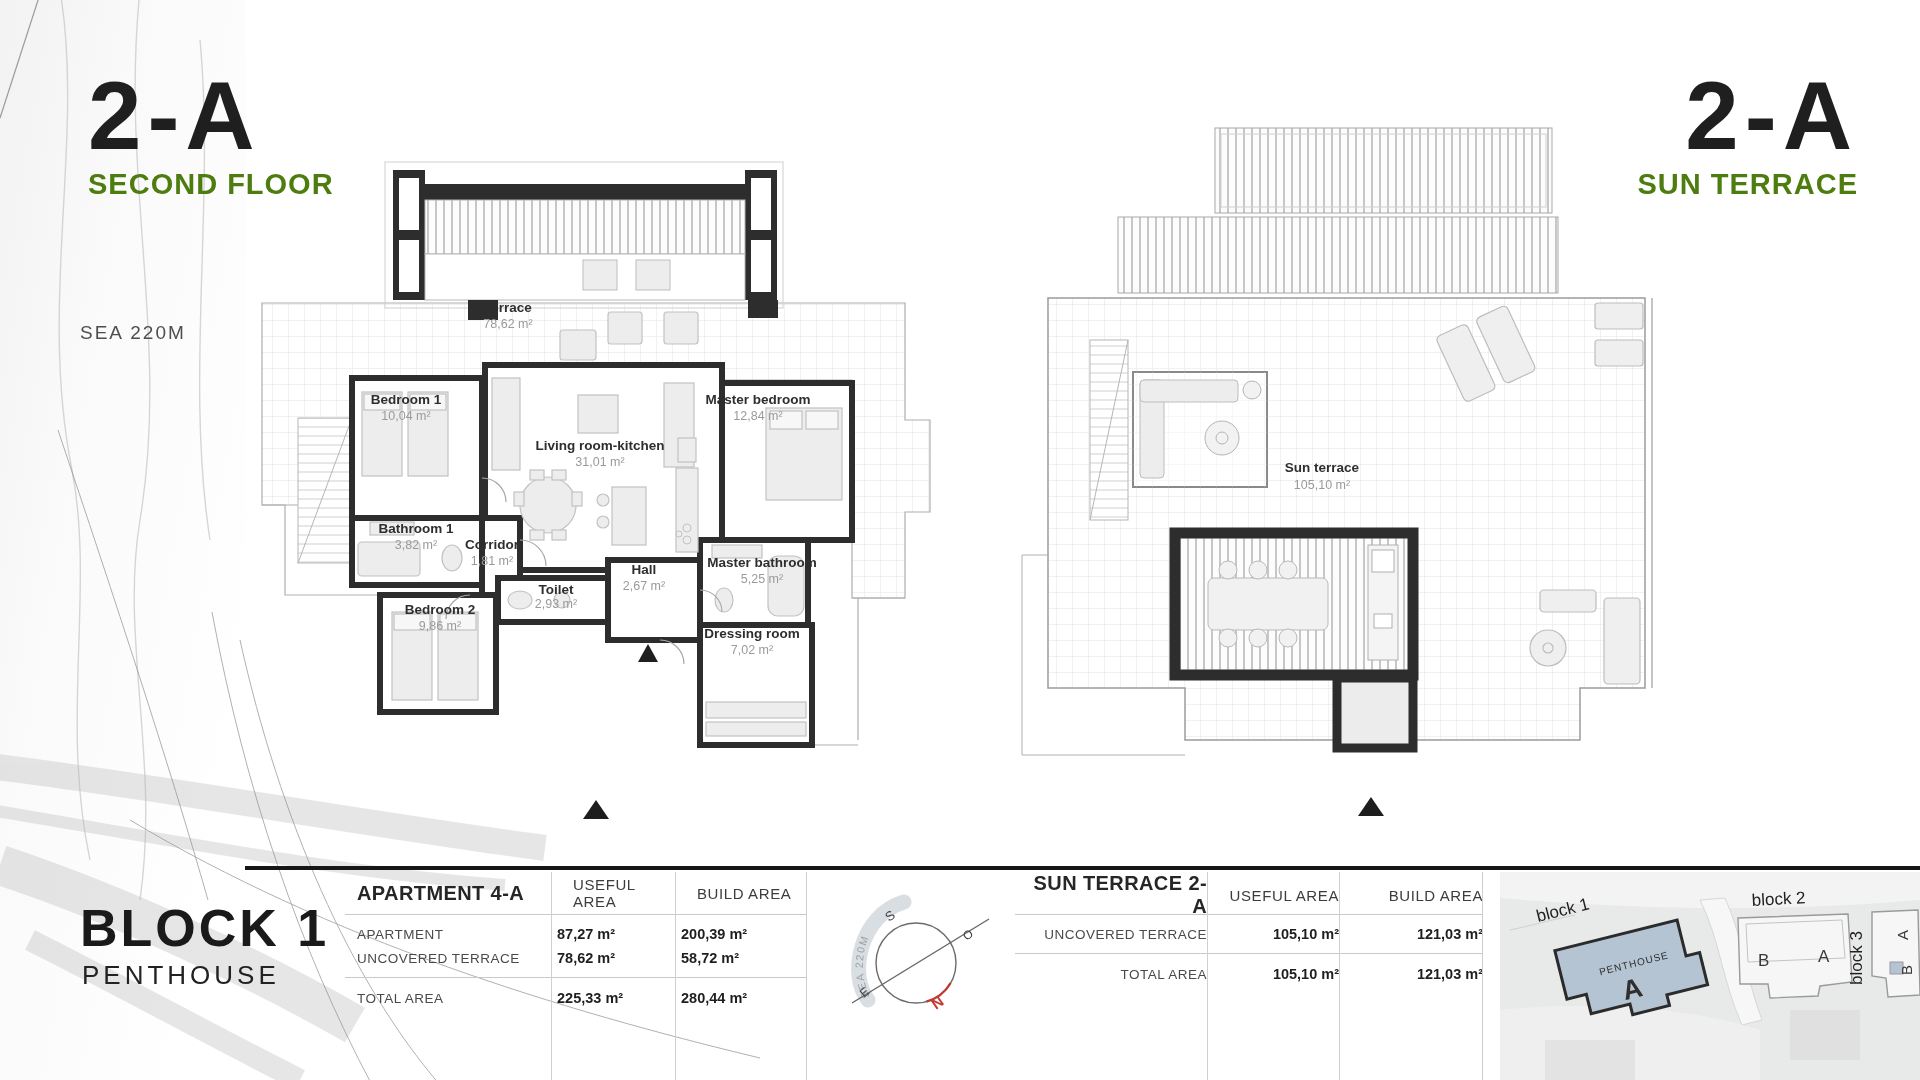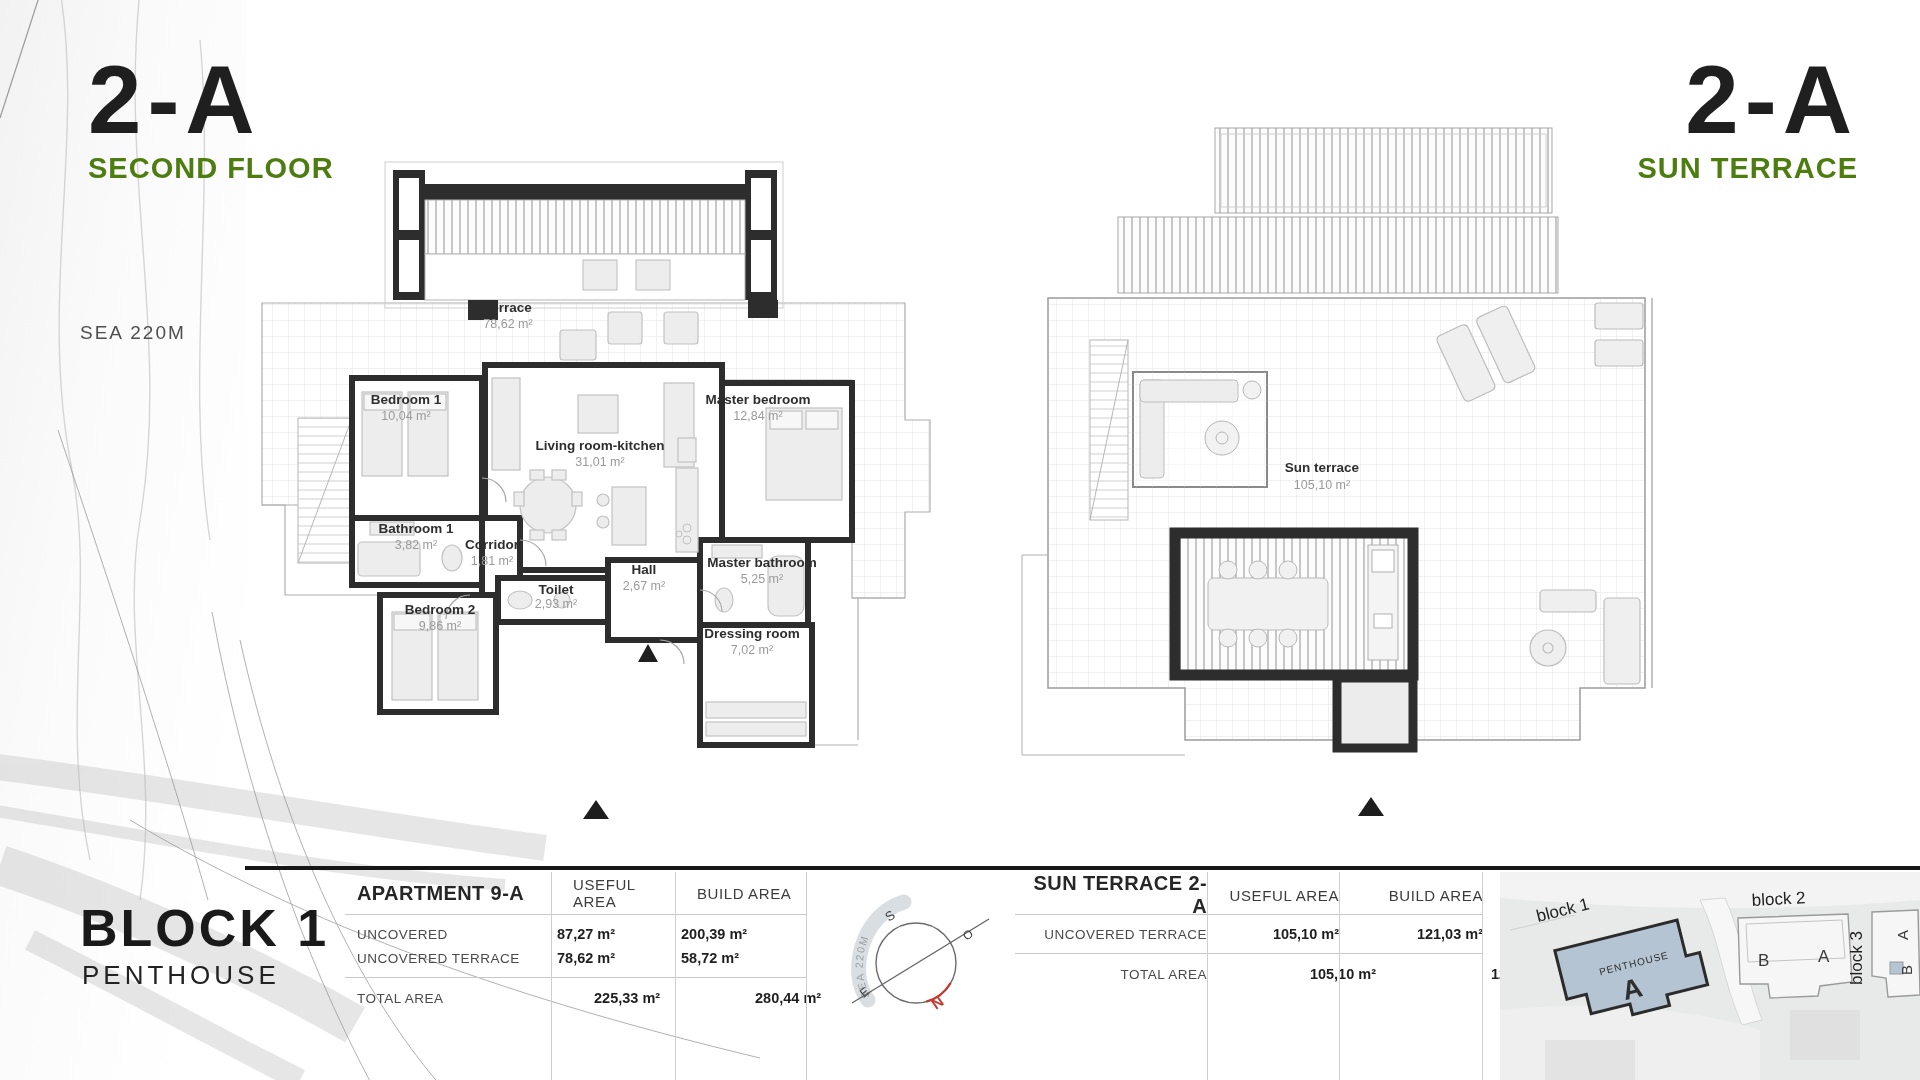--- a/index.html
+++ b/index.html
@@ -7,21 +7,21 @@
     font-family:"Liberation Sans", sans-serif; }
   .page { position:relative; width:1920px; height:1080px; background:#ffffff; overflow:hidden; }
   .abs { position:absolute; }
 
   
   .marble { left:0; top:0; width:246px; height:1080px;
     background:linear-gradient(100deg,#f2f2f2 0%,#fafafa 35%,#ffffff 85%); }
   svg.decor { left:0; top:0; width:1920px; height:1080px; pointer-events:none; }
 
   
-  .title-block { top:52px; }
+  .title-block { top:68px; }
   .title-left  { left:88px; text-align:left; }
   .title-right { right:62px; text-align:right; }
   .title-code { font-size:96px; font-weight:800; letter-spacing:6px; color:#1f1f1f; line-height:1.0; }
   .title-sub  { font-size:29px; font-weight:600; letter-spacing:1px; color:#4d7c0f; margin-top:4px; }
   .sea-label { left:80px; top:322px; font-size:19px; letter-spacing:2px; color:#4e4e4e; font-weight:400; }
 
   
   .plan { overflow:visible; }
   text.room-name { font-size:13.5px; font-weight:700; fill:#2e2e2e; text-anchor:middle; }
   text.room-area { font-size:12.5px; font-weight:400; fill:#9a9a9a; text-anchor:middle; }
@@ -41,21 +41,21 @@
   .tbl-head { display:grid; align-items:center; height:42px; }
   .t1 .tbl-head, .t1 .tbl-row { grid-template-columns:206px 124px 132px; display:grid; }
   .t2 .tbl-head, .t2 .tbl-row { grid-template-columns:192px 132px 144px; display:grid;text-align:right; }
   .tbl-title { font-size:20px; font-weight:800; color:#262626; padding-left:12px; letter-spacing:.4px; }
   .tbl-col   { font-size:15px; font-weight:400; color:#3c3c3c; letter-spacing:.6px; padding-left:14px;margin-left:8px; }
   .tbl-sep { height:1px; background:#c9c9c9; width:100%; }
   .tbl-row { align-items:center; height:24px; }
   .tbl-rows { padding:7px 0; }
   .tbl-label { font-size:13.5px; color:#4a4a4a; letter-spacing:.5px; padding-left:12px; }
   .tbl-val   { font-size:14.5px; font-weight:700; color:#1e1e1e; padding-left:6px; }
-  .tbl-total { padding:12px 0;gap:37px; }
+  .tbl-total { padding:12px 0; }
   .vdiv { position:absolute; top:0; width:1px; height:208px; background:#cfcfcf; }
 
   .compass-svg { left:828px; top:885px; width:184px; height:184px; overflow:visible; }
   .site-svg { left:1500px; top:872px; width:420px; height:208px; }
 </style>
 </head>
 <body>
 
 <div class="page">
 
@@ -298,28 +298,28 @@
 
   <div class="abs panel-line"></div>
   <div class="abs block-title">BLOCK 1</div>
   <div class="abs block-sub">PENTHOUSE</div>
 
   <div class="abs area-table t1">
     <div class="vdiv" style="left:206px"></div>
     <div class="vdiv" style="left:330px"></div>
     <div class="vdiv" style="left:461px"></div>
     <div class="tbl-head">
-      <div class="tbl-title">APARTMENT 9-A</div>
+      <div class="tbl-title">APARTMENT 4-A</div>
       <div class="tbl-col">USEFUL AREA</div>
       <div class="tbl-col">BUILD AREA</div>
     </div>
     <div class="tbl-sep"></div>
     <div class="tbl-rows">
       <div class="tbl-row">
-        <div class="tbl-label">UNCOVERED</div>
+        <div class="tbl-label">APARTMENT</div>
         <div class="tbl-val">87,27 m²</div>
         <div class="tbl-val">200,39 m²</div>
       </div>
       <div class="tbl-row">
         <div class="tbl-label">UNCOVERED TERRACE</div>
         <div class="tbl-val">78,62 m²</div>
         <div class="tbl-val">58,72 m²</div>
       </div>
     </div>
     <div class="tbl-sep"></div>

